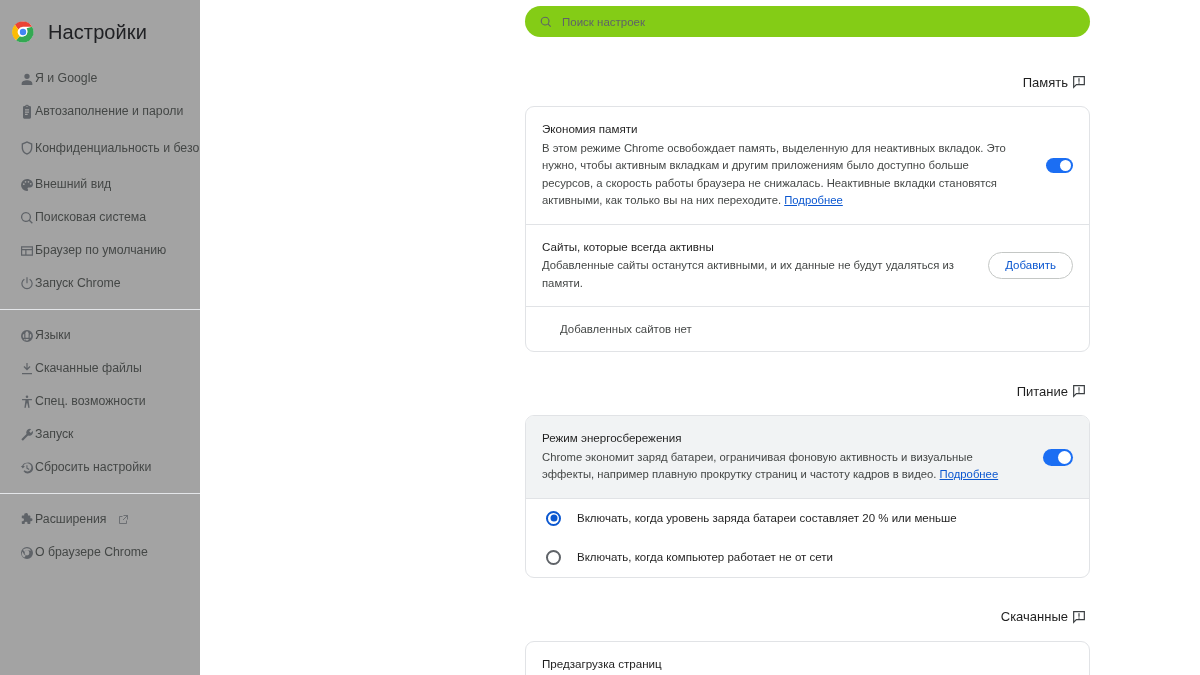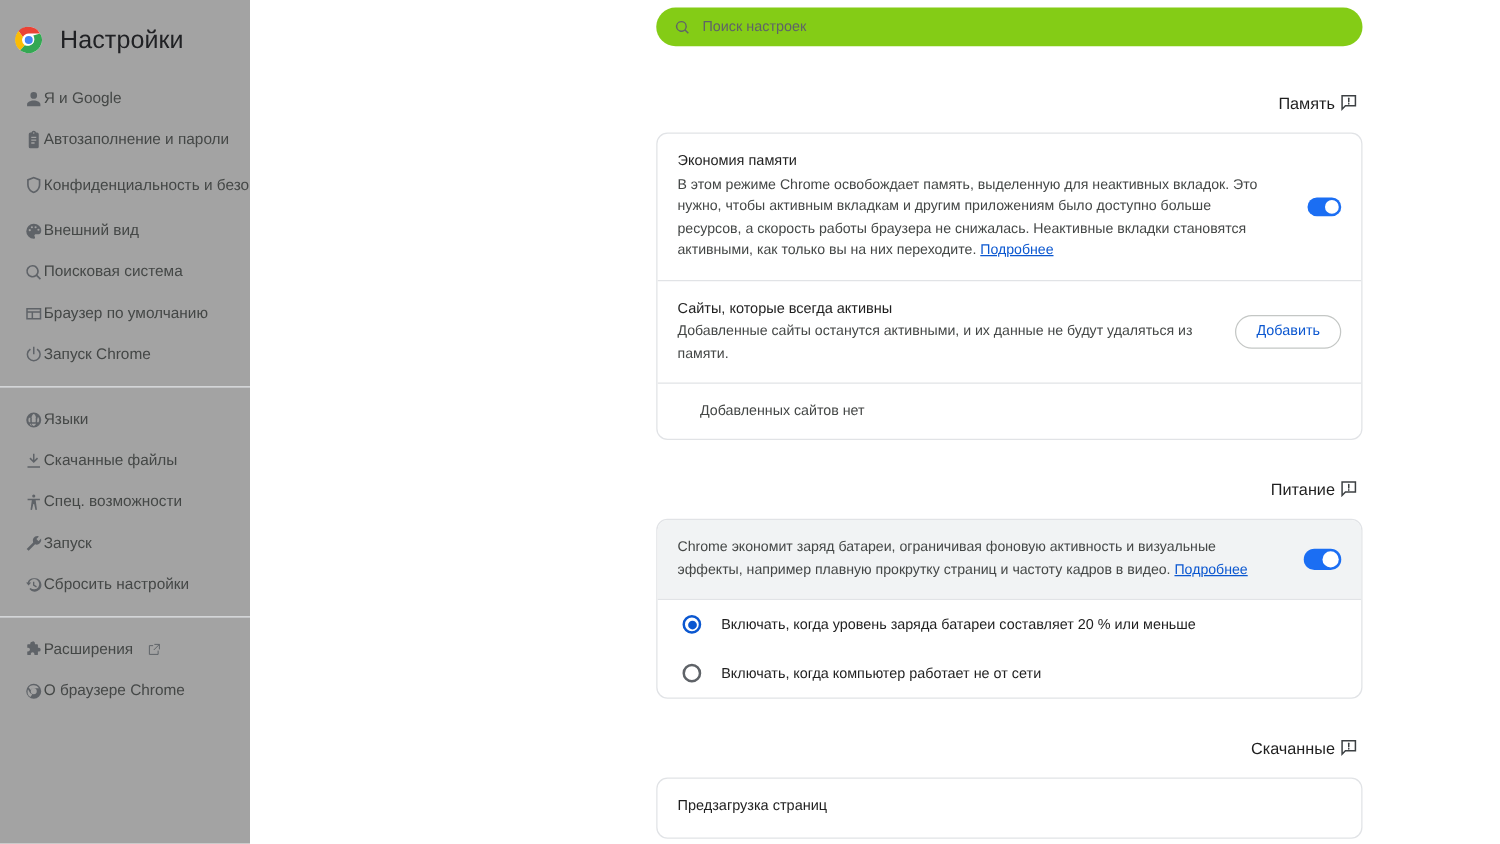--- a/index.html
+++ b/index.html
@@ -404,20 +404,21 @@
             <path d="M4 4h16v12H8l-4 4V4z"></path>
             <path d="M12 7v4" stroke-linecap="round"></path>
             <path d="M12 13.2v.6" stroke-linecap="round"></path>
           </svg>
         </span>
       </div>
 
       <div class="card">
         <div class="row shaded">
           <div class="row-main">
+            <div class="row-title">Режим энергосбережения</div>
             <div class="row-desc"><span>Chrome экономит заряд батареи, ограничивая фоновую активность и визуальные эффекты, например плавную прокрутку страниц и частоту кадров в видео.</span> <a class="link">Подробнее</a></div>
           </div>
           <div class="toggle big">
               <span class="knob"></span>
             </div>
         </div>
 
         <div class="divider"></div>
 
         <div class="radio-row">

